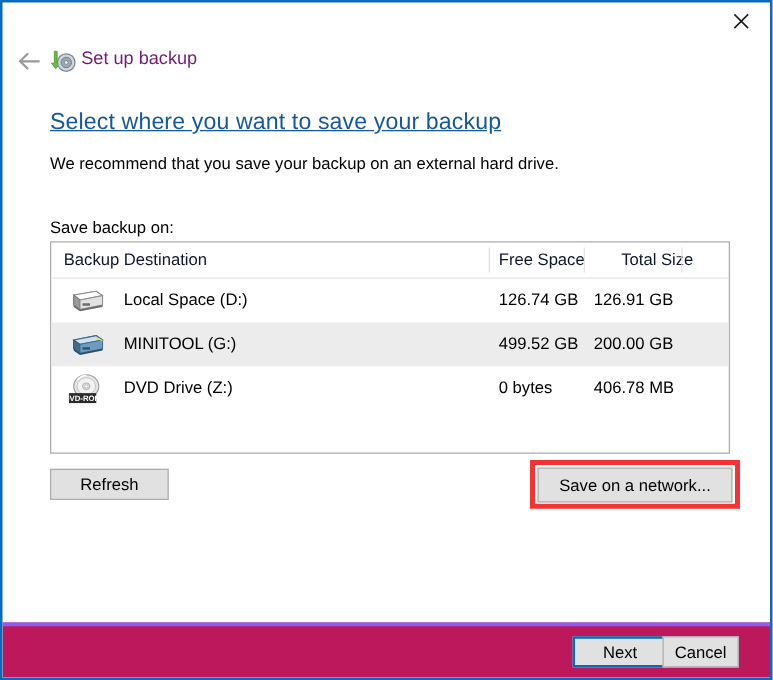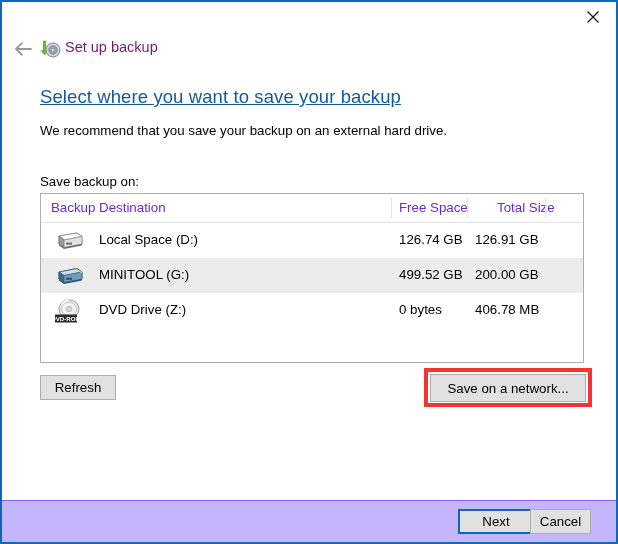--- a/index.html
+++ b/index.html
@@ -119,21 +119,21 @@
   }
   .thead {
     position: relative;
     height: 28px;
     border-bottom: 1px solid #e3e3e3;
   }
   .th {
     position: absolute;
     top: 6px;
     font-size: 13.3px;
-    color: #6d28d9;
+    color: #0f172a;
     white-space: nowrap;
   }
   .th.c0 { left: 10px; }
   .th.c1 { left: 358px; }
   .th.c2 { left: 456px; }
   .hdiv {
     position: absolute;
     top: 4px;
     width: 1px;
     height: 20px;
@@ -180,21 +180,21 @@
     padding: 0;
     display: flex;
     align-items: center;
     justify-content: center;
     white-space: nowrap;
   }
   #refresh-btn {
     position: absolute;
     left: 38px;
     top: 373px;
-    width: 76px;
+    width: 95px;
     height: 25px;
   }
   #network-highlight {
     position: absolute;
     left: 422px;
     top: 366px;
     width: 168px;
     height: 39px;
     box-sizing: border-box;
     border: 4px solid #f43434;
@@ -208,22 +208,22 @@
     height: 28px;
   }
 
   
   #footer {
     position: absolute;
     left: 0;
     bottom: 0;
     width: 614px;
     height: 41px;
-    background: #c4b5fd;
-    border-top: 1px solid #8b5cf6;
+    background: #be185d;
+    border-top: 3px solid #8b5cf6;
   }
   #next-btn {
     position: absolute;
     left: 456px;
     top: 8px;
     width: 76px;
     height: 25px;
     background: #e1e1e1;
     border: 2px solid #0a69b8;
   }

